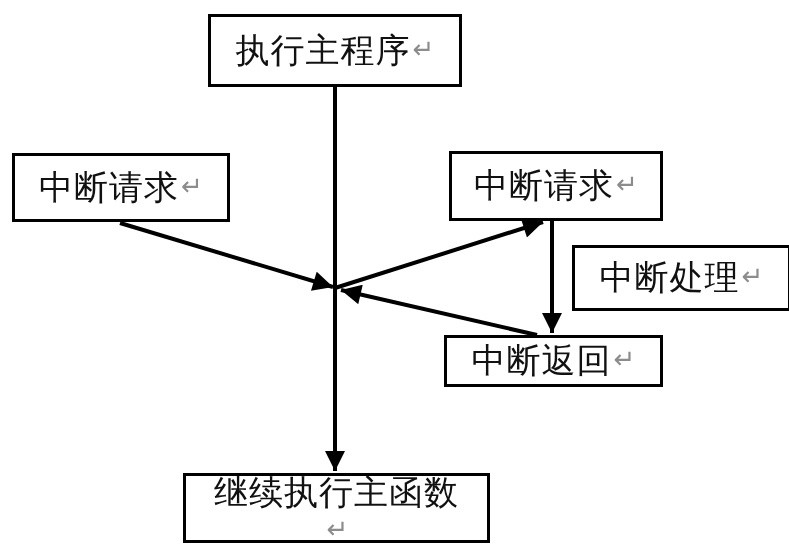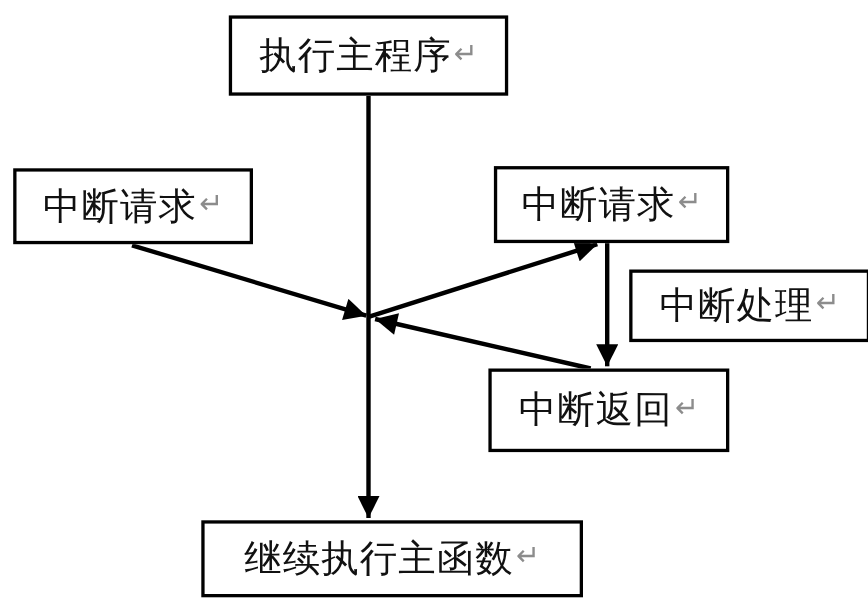--- a/index.html
+++ b/index.html
@@ -41,22 +41,22 @@
     margin-left: 2px;
     letter-spacing: 0;
     transform: translateY(-2px);
     font-family: "DejaVu Sans", sans-serif;
   }
   
   #n-execute-main   { left: 208px; top: 14px;  width: 254px; height: 73px; }
   #n-int-request    { left: 12px;  top: 153px; width: 218px; height: 69px; }
   #n-int-response   { left: 449px; top: 151px; width: 214px; height: 70px; }
   #n-int-handling   { left: 572px; top: 245px; width: 219px; height: 66px; }
-  #n-int-return     { left: 444px; top: 335px; width: 219px; height: 76px; }
-  #n-continue-main  { left: 183px; top: 473px; width: 347px; height: 70px; }
+  #n-int-return     { left: 444px; top: 335px; width: 219px; height: 52px; }
+  #n-continue-main  { left: 183px; top: 473px; width: 307px; height: 70px; flex-direction: column; }
 </style>
 </head>
 <body>
 
 <div class="canvas">
 
   <svg class="connector-layer" width="789" height="559" viewBox="0 0 789 559" xmlns="http://www.w3.org/2000/svg">
     <defs>
       <marker id="arrowhead" viewBox="0 0 10 10" refX="10" refY="5" markerWidth="5.5" markerHeight="5" orient="auto" markerUnits="strokeWidth">
         <path d="M 0 0 L 10 5 L 0 10 z" fill="#000000"></path>

